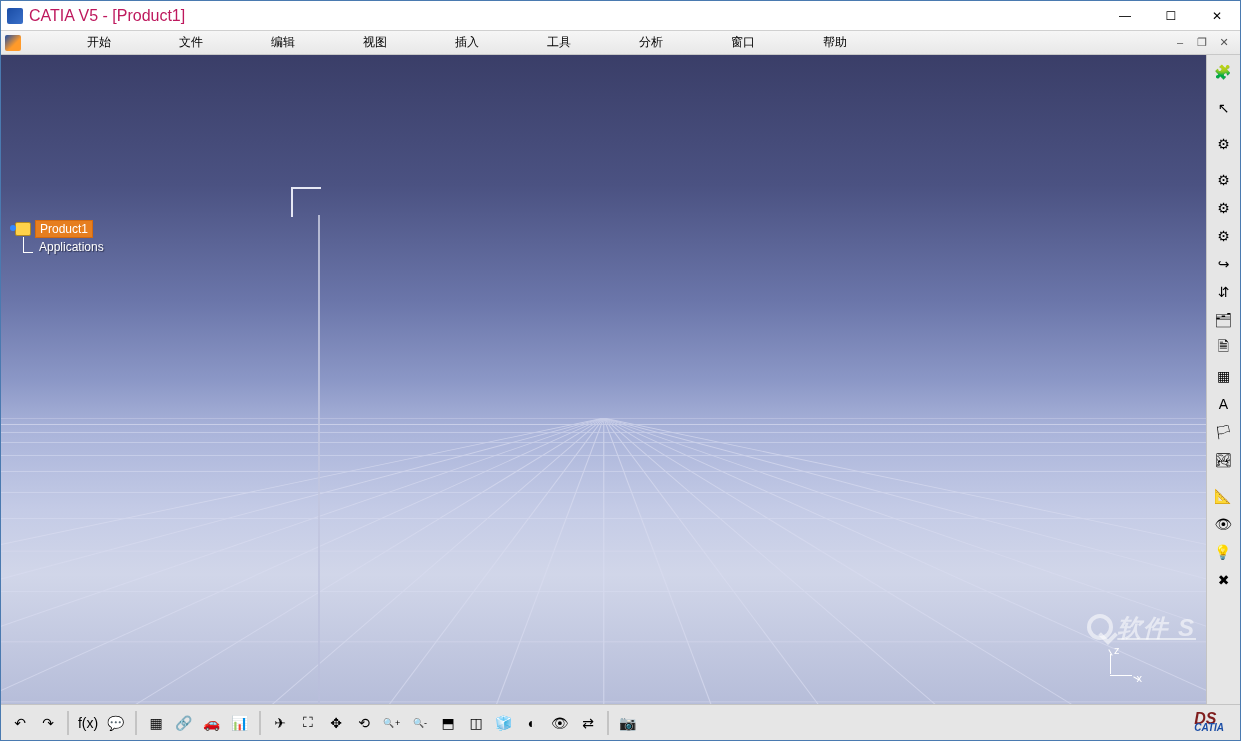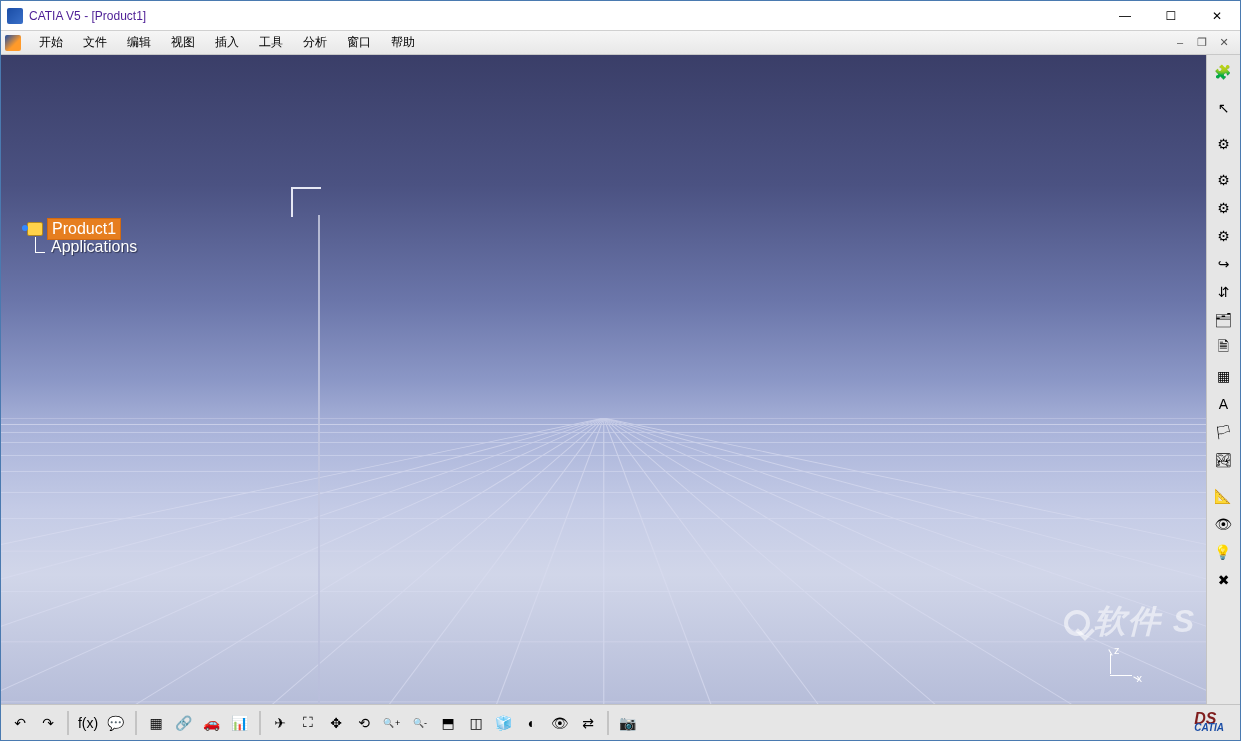--- a/index.html
+++ b/index.html
@@ -3,43 +3,43 @@
 <meta charset="utf-8">
 <style>
 * { margin: 0; padding: 0; box-sizing: border-box; font-family: "Microsoft YaHei", sans-serif; }
 html, body { width: 1241px; height: 741px; overflow: hidden; background: #fff; }
 
 .window { width: 1241px; height: 741px; border: 1px solid #4a7ab0; background: #fff; display: flex; flex-direction: column; }
 
 
 .titlebar { height: 30px; background: #fff; display: flex; align-items: center; padding-left: 6px; border-bottom: 1px solid #d0d0d0; }
 .titlebar .app-icon { width: 16px; height: 16px; margin-right: 6px; background: linear-gradient(135deg, #1a4da6, #3a70c9); border-radius: 2px; }
-.titlebar .title { font-size: 12px; color: #4c1d95; flex: 0 0 auto; }
+.titlebar .title { font-size: 16px; color: #be185d; flex: 0 0 auto; }
 .titlebar .spacer { flex: 1; }
 .titlebar .win-btn { width: 46px; height: 30px; display: flex; align-items: center; justify-content: center; font-size: 12px; color: #000; }
 
 
-.menubar { height: 24px; background: linear-gradient(#f6f6f6, #e8e8e8); display: flex; align-items: center; padding-left: 4px; border-bottom: 1px solid #c8c8c8; font-size: 12px; color: #000; }
+.menubar { height: 24px; background: linear-gradient(#f6f6f6, #e8e8e8); display: flex; align-items: center; padding-left: 4px; border-bottom: 1px solid #c8c8c8; font-size: 12px; color: #000; gap: 48px; }
 .menubar .menu-icon { width: 16px; height: 16px; margin-right: 8px; background: linear-gradient(135deg,#1a4da6,#ff9a2a 60%); border-radius: 2px; }
 .menubar .menu-item { padding: 2px 10px; cursor: default; }
 .menubar .doc-ctrls { margin-left: auto; display: flex; gap: 6px; padding-right: 8px; color: #555; font-size: 11px; }
 .menubar .doc-ctrls span { width: 16px; text-align: center; }
 
 
 .main { flex: 1; display: flex; position: relative; }
 
 
 .viewport { flex: 1; position: relative; overflow: hidden; background: linear-gradient(to bottom, #3a3e68 0%, #4b5282 20%, #6b76aa 38%, #8b97c6 50%, #aab4da 58%, #c4cbe6 70%, #d1d6e9 80%, #b6bdd9 100%); }
 .grid-floor { position: absolute; top: 56%; left: -5%; width: 110%; height: 50%; }
 .grid-floor svg { width: 100%; height: 100%; }
 .frame-corner { position: absolute; top: 132px; left: 290px; width: 30px; height: 30px; border-top: 2px solid #e6e8f4; border-left: 2px solid #e6e8f4; }
 .vert-line { position: absolute; top: 160px; left: 317px; width: 2px; height: 520px; background: linear-gradient(#cdd0e3, #b8bddb); opacity: .8; }
 
 
-.spec-tree { position: absolute; top: 165px; left: 26px; font-size: 16px; color: #fff; }
+.spec-tree { position: absolute; top: 165px; left: 14px; font-size: 12px; color: #fff; }
 .tree-row { display: flex; align-items: center; height: 18px; }
 .tree-icon { width: 16px; height: 14px; margin-right: 4px; background: #ffd24a; border: 1px solid #b3891f; border-radius: 2px; position: relative; }
 .tree-icon::before { content: ""; position: absolute; left: -6px; top: 2px; width: 6px; height: 6px; border-radius: 50%; background: #3388ff; }
 .node-label { padding: 1px 4px; text-shadow: 1px 1px 1px #303552; }
 .node-selected { background: #e67e1f; color: #fff; border: 1px solid #d36a10; text-shadow: none; }
 .tree-connector { margin-left: 8px; border-left: 1px solid #fff; border-bottom: 1px solid #fff; width: 10px; height: 16px; margin-top: -4px; margin-right: 2px; }
 
 
 .axis { position: absolute; right: 68px; bottom: 20px; width: 38px; height: 38px; color: #fff; font-size: 11px; }
 .axis .z { position: absolute; left: 14px; top: -2px; }
@@ -58,21 +58,21 @@
 .bottom-bar { height: 36px; background: #e6e6e6; border-top: 1px solid #c4c4c4; display: flex; align-items: center; padding: 0 6px; gap: 2px; }
 .bottom-bar .tb-btn { width: 26px; height: 26px; display: flex; align-items: center; justify-content: center; border: 1px solid transparent; border-radius: 2px; font-size: 14px; }
 .bottom-bar .sep { width: 2px; height: 24px; background: #c4c4c4; margin: 0 4px; }
 .catia-logo { margin-left: auto; padding-right: 10px; }
 .catia-logo span { font-size: 10px; color: #1a4da6; font-weight: bold; font-style: italic; display: block; line-height: 9px; }
 .catia-logo .ds { color: #7f1d1d; font-size: 16px; font-style: italic; }
 
 
 .status-bar { height: 20px; background: #f0f0f0; border-top: 1px solid #c4c4c4; font-size: 12px; color: #333; padding: 2px 10px; }
 
-.watermark { position: absolute; right: 10px; bottom: 60px; font-size: 32px; font-style: italic; font-weight: bold; color: rgba(255,255,255,0.55); letter-spacing: 2px; pointer-events: none; }
+.watermark { position: absolute; right: 10px; bottom: 60px; font-size: 24px; font-style: italic; font-weight: bold; color: rgba(255,255,255,0.55); letter-spacing: 2px; pointer-events: none; text-decoration: underline; }
 .watermark .ring { display:inline-block; width:26px; height:26px; border:4px solid rgba(255,255,255,.55); border-radius:50%; vertical-align:-4px; margin-right:4px; position:relative; }
 .watermark .ring::after { content:""; position:absolute; right:-6px; bottom:-6px; width:10px; height:10px; border-right:4px solid rgba(255,255,255,.55); border-bottom:4px solid rgba(255,255,255,.55); transform:rotate(45deg); }
 </style>
 </head>
 <body>
 
 <div class="window">
 
   <div class="titlebar">
     <div class="app-icon"></div>

